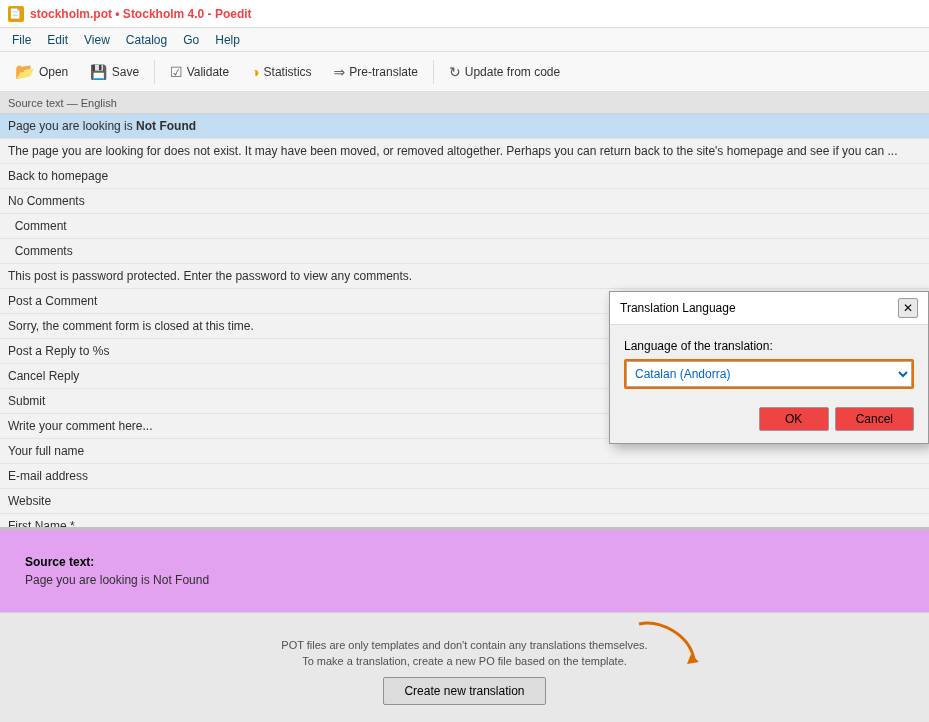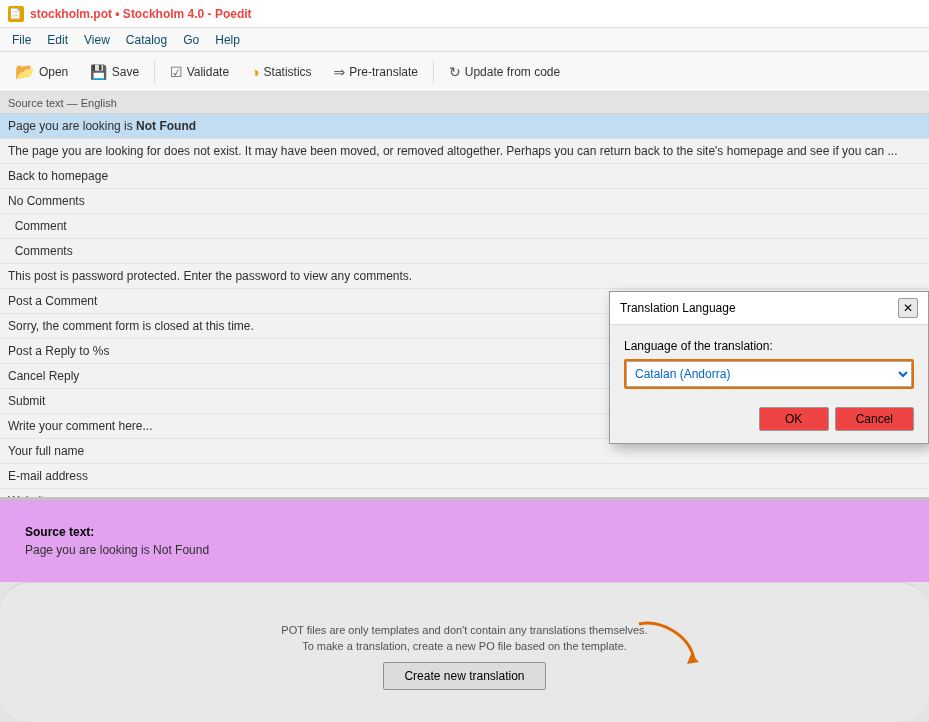--- a/index.html
+++ b/index.html
@@ -150,28 +150,27 @@
     }
 
     
     .bottom-bar {
       background: #f5f5f5;
       border-top: 1px solid #ddd;
       padding: 16px 8px 8px;
       text-align: center;
       font-size: 11px;
       color: #666;
-      height: 140px;
+      height: 110px;
       display: flex;
       flex-direction: column;
       align-items: center;
       justify-content: center;
       gap: 4px;
       position: relative;
-      border-radius: 29px;
     }
     .bottom-bar-line {
       font-size: 11px;
       color: #555;
     }
     .create-btn {
       margin-top: 6px;
       padding: 6px 20px;
       border: 1px solid #999;
       background: #e8e8e8;

